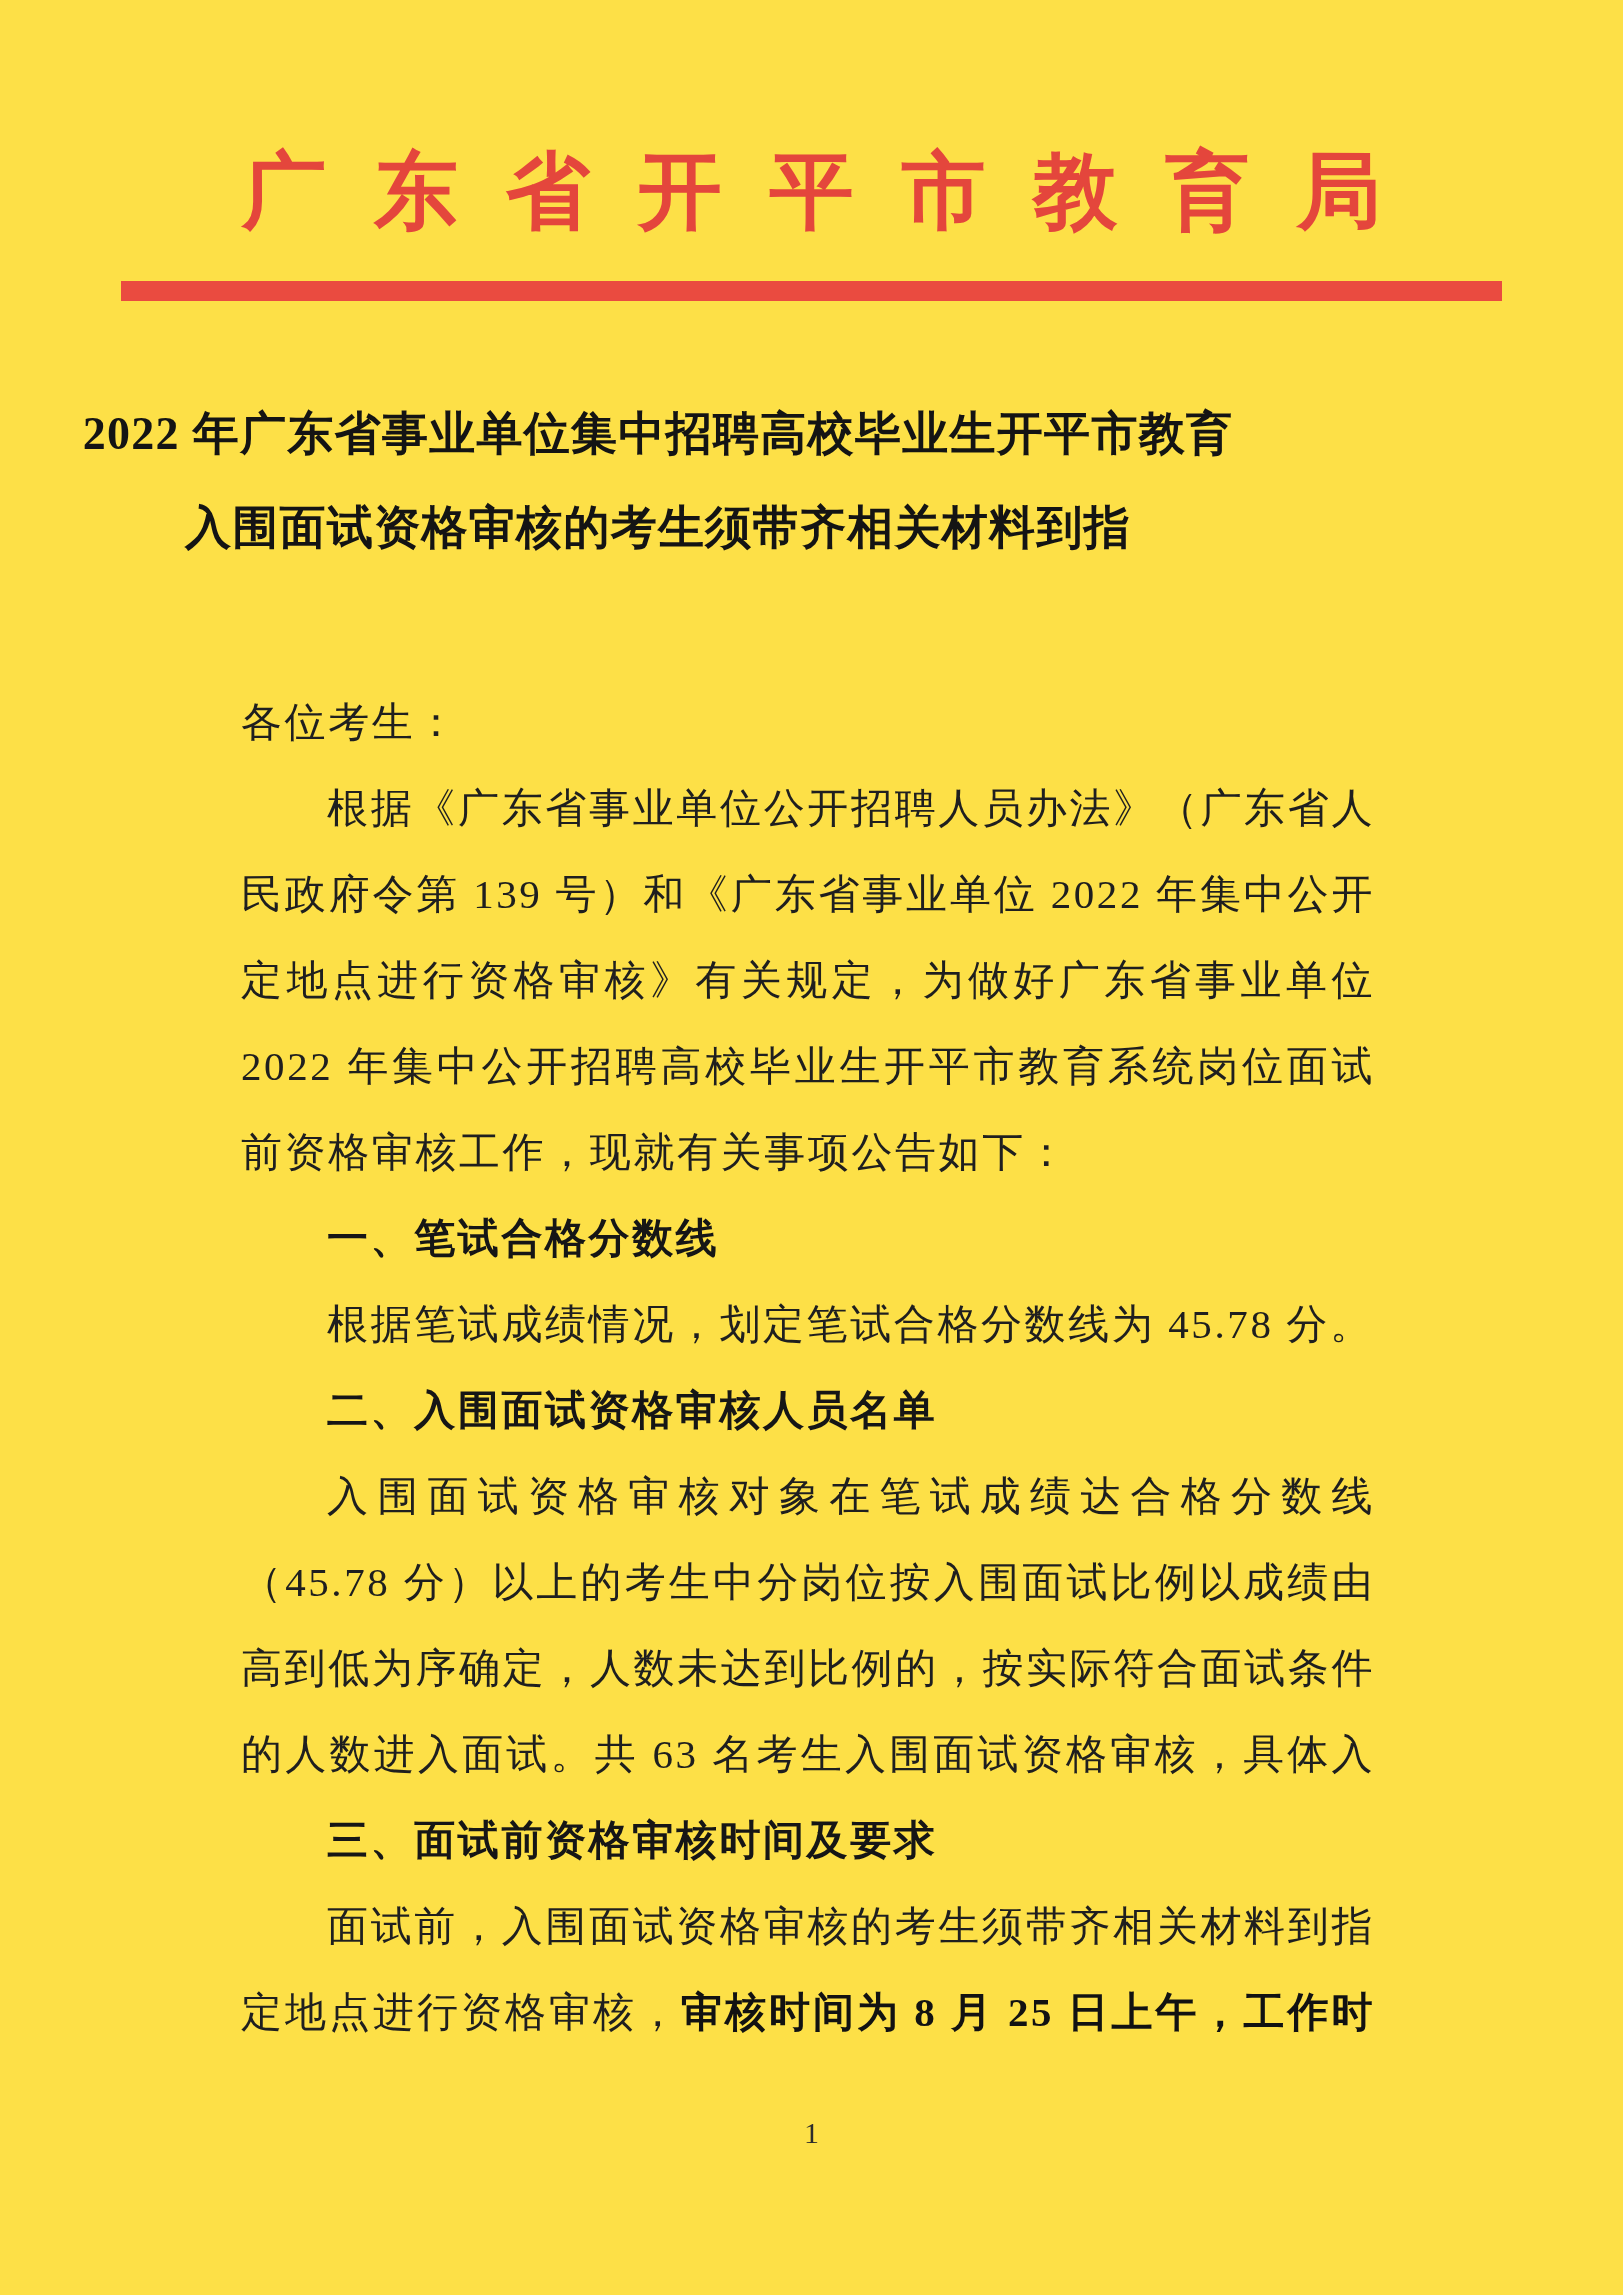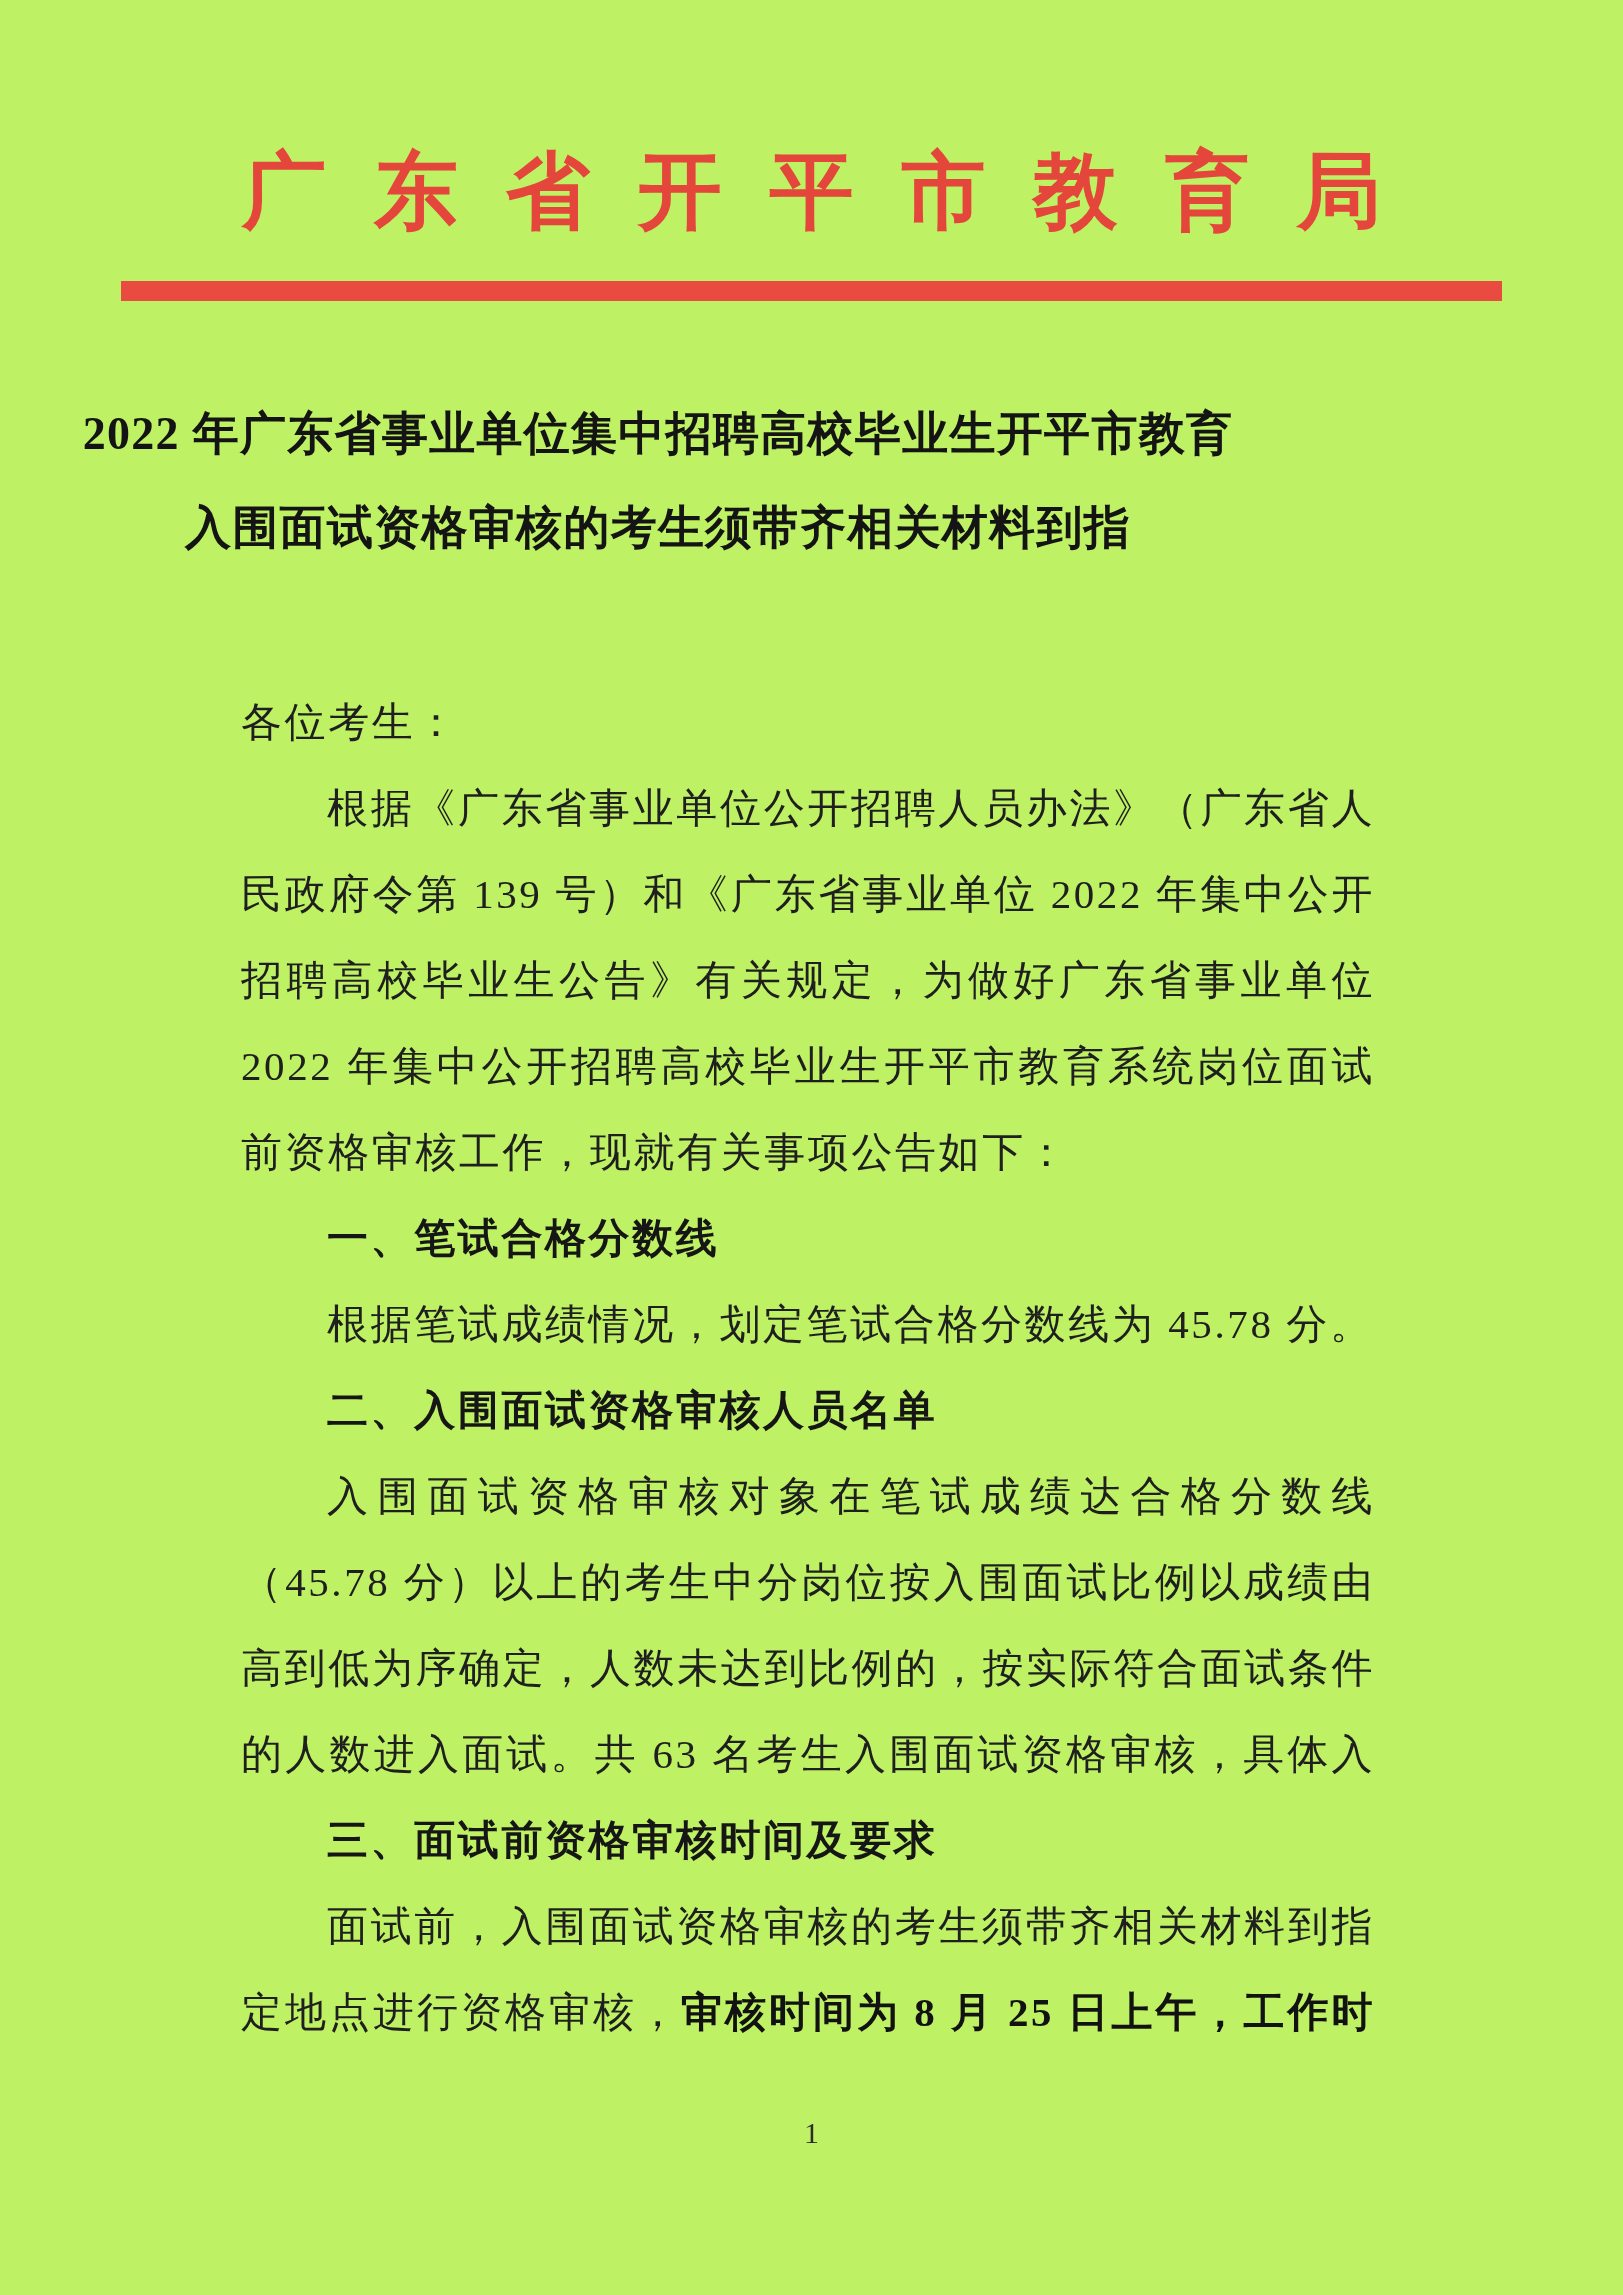--- a/index.html
+++ b/index.html
@@ -1,21 +1,21 @@
 <!DOCTYPE html>
 <html style="font-size:10.5px"><head>
 <meta charset="utf-8">
 <style>
   html, body { margin: 0; padding: 0; background: #9a9a9a; }
   .page {
     position: relative;
     width: 1623px;
     height: 2295px;
     margin: 0 auto;
-    background: #bef264;
+    background: #fde047;
     overflow: hidden;
     font-family: "Liberation Serif", "DejaVu Serif", serif;
   }
   
   .letterhead {
     position: absolute;
     left: 242px;
     top: 148px;
     width: 1139px;
     height: 88px;
@@ -99,21 +99,21 @@
     <div>2022 年广东省事业单位集中招聘高校毕业生开平市教育</div>
     <div>入围面试资格审核的考生须带齐相关材料到指</div>
   </div>
 
   <div class="body-block">
 
     <div class="line">各位考生：</div>
 
     <div class="line j indent">根据《广东省事业单位公开招聘人员办法》（广东省人</div>
     <div class="line j">民政府令第 139 号）和《广东省事业单位 2022 年集中公开</div>
-    <div class="line j">招聘高校毕业生公告》有关规定，为做好广东省事业单位</div>
+    <div class="line j">定地点进行资格审核》有关规定，为做好广东省事业单位</div>
     <div class="line j">2022 年集中公开招聘高校毕业生开平市教育系统岗位面试</div>
     <div class="line">前资格审核工作，现就有关事项公告如下：</div>
 
     <div class="line indent heading">一、笔试合格分数线</div>
     <div class="line indent">根据笔试成绩情况，划定笔试合格分数线为 45.78 分。</div>
 
     <div class="line indent heading">二、入围面试资格审核人员名单</div>
     <div class="line j indent">入围面试资格审核对象在笔试成绩达合格分数线</div>
     <div class="line j">（45.78 分）以上的考生中分岗位按入围面试比例以成绩由</div>
     <div class="line j">高到低为序确定，人数未达到比例的，按实际符合面试条件</div>

